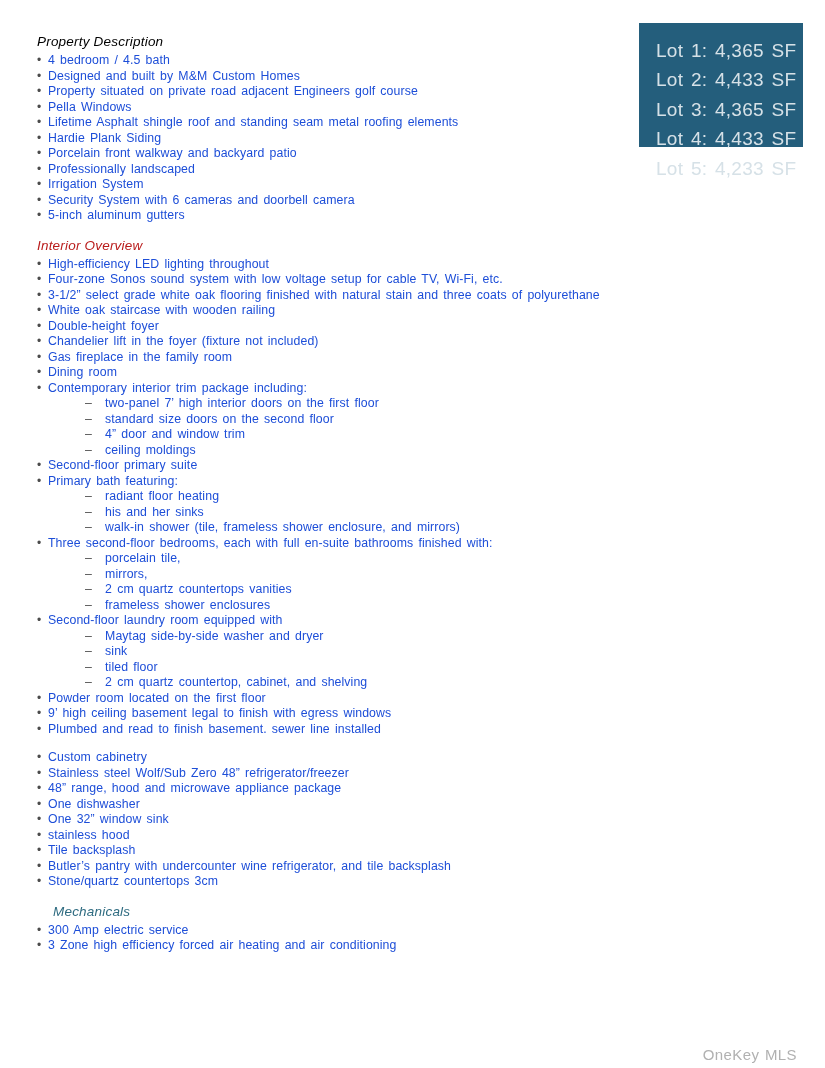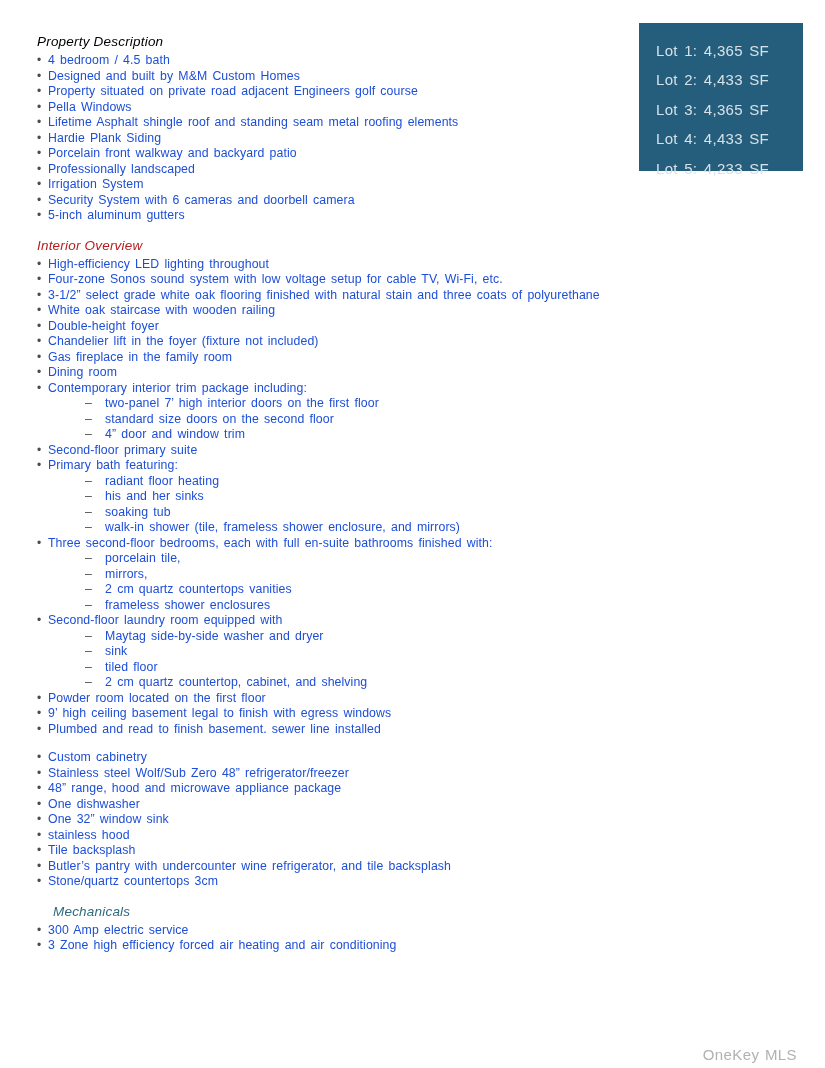--- a/index.html
+++ b/index.html
@@ -55,24 +55,24 @@
     white-space: nowrap;
   }
   .sub-line::before {
     content: "\2013";
     padding-right: 8px;
     color: #4b4b4b;
   }
   .lot-box {
     position: absolute;
     left: 639px; top: 23px;
-    width: 164px; height: 148px;
+    width: 164px; height: 124px;
     box-sizing: border-box;
     padding: 13px 0 0 17px;
-    font-size: 15px;
+    font-size: 19px;
     letter-spacing: 0.3px;
     word-spacing: 2px;
   }
   .lot-line {
     line-height: 29.4px;
     white-space: nowrap;
   }
   .watermark {
     position: absolute;
     right: 28px; bottom: 5px;
@@ -193,40 +193,40 @@
 
   <div class="sub-line">
     <span>standard size doors on the second floor</span>
   </div>
 
 
   <div class="sub-line">
     <span>4” door and window trim</span>
   </div>
 
+  <div class="sub-line">
+    <span>ceiling moldings</span>
+  </div>
 </li>
 
   <li class="item">
     <span>Second-floor primary suite</span>
   </li>
 
   <li class="item">
     <span>Primary bath featuring:</span>
   
   <div class="sub-line">
     <span>radiant floor heating</span>
   </div>
 
   <div class="sub-line">
     <span>his and her sinks</span>
   </div>
 
-  <div class="sub-line">
-    <span>soaking tub</span>
-  </div>
 
   <div class="sub-line">
     <span>walk-in shower (tile, frameless shower enclosure, and mirrors)</span>
   </div>
 </li>
 
   <li class="item">
     <span>Three second-floor bedrooms, each with full en-suite bathrooms finished with:</span>
   
   <div class="sub-line">

